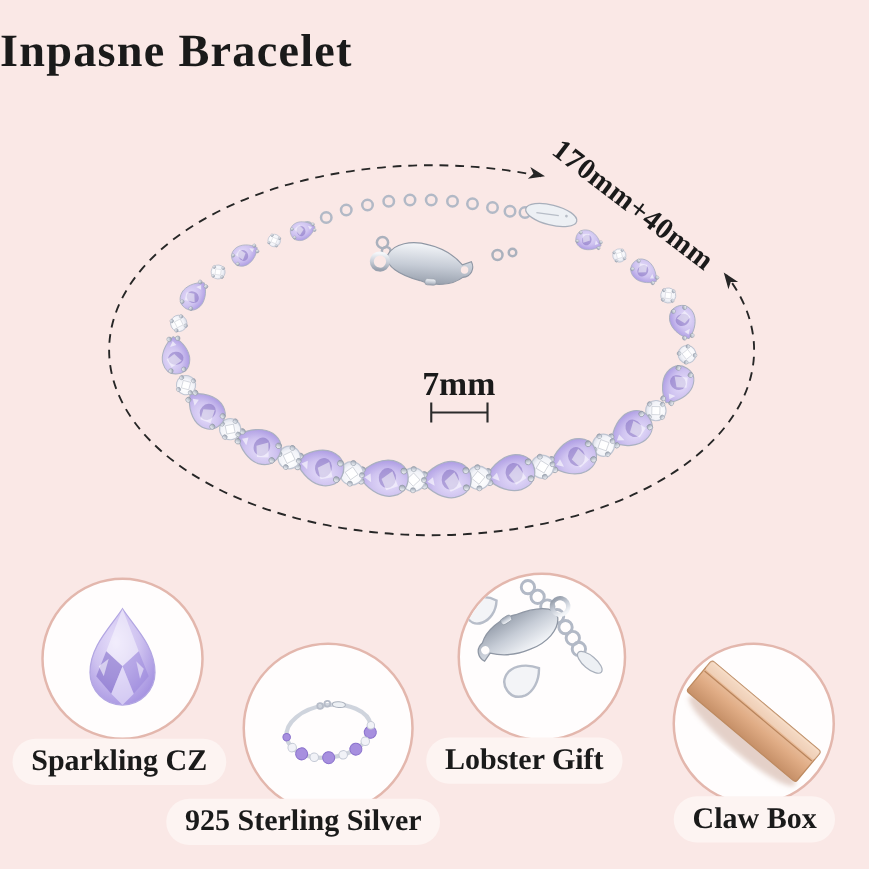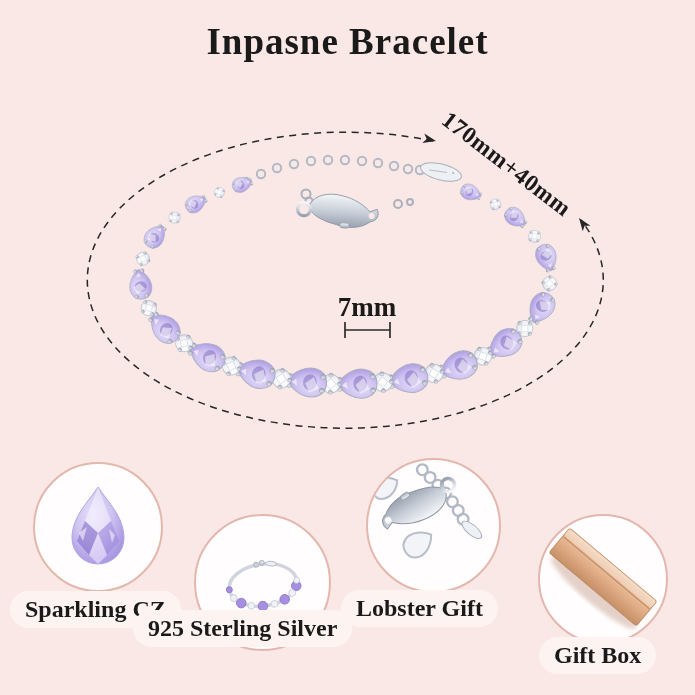--- a/index.html
+++ b/index.html
@@ -2,40 +2,40 @@
 <html style="--background: #fae8e6; --ink: #1a1a1a; --stone-lavender: #9b87dd; --stone-lavender-light: #cfc3f0; --cz-white: #f2f3f8; --silver: #c6ccd6; --silver-dark: #99a1ae; --rose-gold: #e0ac85; --circle-border: #e3b7ad; --pill-background: #fdf4f2;"><head>
 <meta charset="utf-8">
 <style>
   html,body{margin:0;padding:0;}
   body{
     width:695px;height:695px;position:relative;overflow:hidden;
     background:var(--background,#fae8e6);
     font-family:"Liberation Serif","DejaVu Serif",serif;
   }
   .page-title{
-    position:absolute;top:20px;left:0;width:695px;text-align:center;
+    position:absolute;top:20px;left:0;width:695px;text-align:left;
     font-size:37px;font-weight:bold;letter-spacing:1px;color:var(--ink,#1a1a1a);
   }
   svg.figure{position:absolute;left:0;top:0;pointer-events:none;}
   .feature-circle{
     position:absolute;border-radius:50%;background:#fffdfd;
     border:2px solid var(--circle-border,#e3b7ad);box-sizing:border-box;
     display:flex;align-items:center;justify-content:center;overflow:hidden;
   }
   .c1{left:33px;top:462px;width:130px;height:130px;}
   .c2{left:194px;top:514px;width:137px;height:137px;}
   .c3{left:366px;top:458px;width:135px;height:135px;}
   .c4{left:538px;top:514px;width:130px;height:130px;}
   .pill{
     position:absolute;background:var(--pill-background,#fdf4f2);
     border-radius:20px;padding:5px 15px;font-size:24px;font-weight:bold;
     color:var(--ink,#1a1a1a);white-space:nowrap;
   }
   .p1{left:10px;top:591px;}
-  .p2{left:133px;top:610px;}
+  .p2{left:133px;top:639px;}
   .p3{left:341px;top:590px;}
   .p4{left:539px;top:637px;}
   .anno-text{font-family:"Liberation Serif","DejaVu Serif",serif;font-weight:bold;fill:var(--ink,#1a1a1a);}
 </style>
 </head>
 <body>
 
 <div class="page-title">Inpasne Bracelet</div>
 
 <svg class="figure" width="695" height="695" viewBox="0 0 695 695">
@@ -456,13 +456,13 @@
       <rect x="-57" y="-16" width="114" height="9" rx="2.5" fill="rgba(255,255,255,0.28)"></rect>
       <line x1="-56" y1="-5.5" x2="56" y2="-5.5" stroke="#b9855c" stroke-width="1"></line>
       <line x1="-55" y1="-14.8" x2="55" y2="-14.8" stroke="#f7ddc6" stroke-width="1"></line>
     </g>
   </svg>
 </div>
 
 <div class="pill p1">Sparkling CZ</div>
 <div class="pill p2">925 Sterling Silver</div>
 <div class="pill p3">Lobster Gift</div>
-<div class="pill p4">Gift Box</div>
+<div class="pill p4">Claw Box</div>
 
 </body></html>

